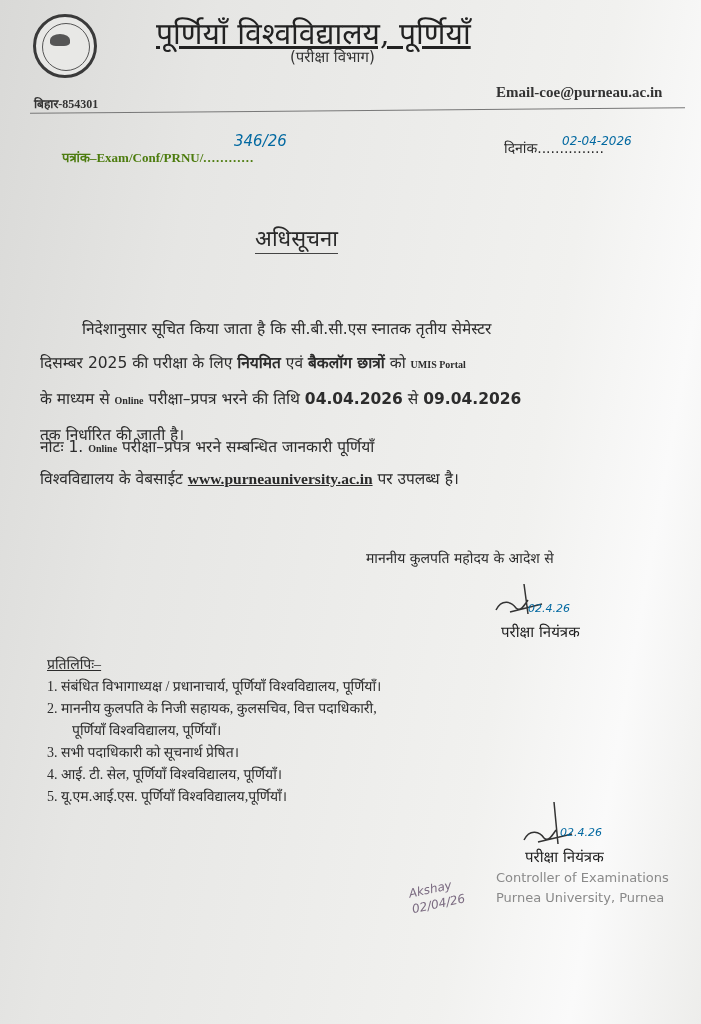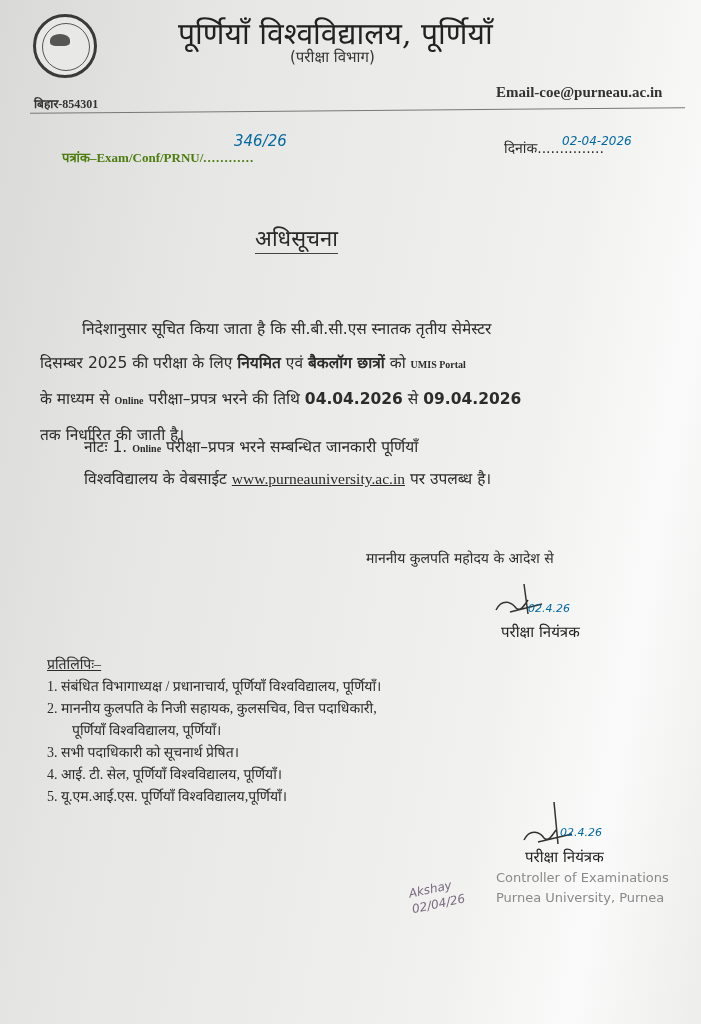--- a/index.html
+++ b/index.html
@@ -14,40 +14,40 @@
     border: 3px solid #3a3a3a; box-sizing: border-box; background: #e8e8e6;
   }
   .seal-inner {
     position: absolute; left: 6px; top: 6px; width: 46px; height: 46px; border-radius: 50%;
     border: 1px solid #555;
   }
   .seal-emblem {
     position: absolute; left: 14px; top: 17px; width: 20px; height: 12px; border-radius: 50% 50% 30% 30%;
     background: #555;
   }
-  .title { left: 178px; top: 12px; font-size: 30px; font-family: "DejaVu Serif", serif; color: #222; }
+  .title { left: 156px; top: 12px; font-size: 30px; font-family: "DejaVu Serif", serif; color: #222; text-decoration: underline; }
   .subtitle { left: 290px; top: 46px; font-size: 15px; color: #333; }
   .pin { left: 34px; top: 95px; font-size: 12px; font-family: "Liberation Serif", serif; font-weight: bold; color: #333; }
   .email { left: 496px; top: 84px; font-size: 15px; font-family: "Liberation Serif", serif; font-weight: bold; color: #333; }
   .hr { left: 30px; top: 110px; width: 655px; height: 1px; background: #777; transform: rotate(-0.5deg); }
   .ref { left: 46px; top: 148px; font-size: 13px; font-family: "Liberation Serif", serif; font-weight: bold; color: #4d7c0f; margin-left: 16px; }
   .ref-dots { letter-spacing: 1px; }
   .hand { font-family: "DejaVu Sans", sans-serif; font-weight: normal; color: #0369a1; font-style: italic; }
   .ref-hand { left: 234px; top: 132px; font-size: 15px; }
   .date-label { left: 504px; top: 138px; font-size: 14px; }
   .date-hand { left: 562px; top: 134px; font-size: 12px; }
   .heading { left: 0; width: 593px; top: 222px; text-align: center; font-size: 22px; }
   .heading span { border-bottom: 1px solid #444; padding-bottom: 2px; }
   .para { left: 40px; top: 268px; width: 615px; font-size: 15.5px; line-height: 34px; color: #2c2c2c; margin-top: 44px; }
   .para p { margin: 0; white-space: nowrap; }
   .indent { padding-left: 42px; }
   b.serif { font-family: "Liberation Serif", serif; font-size: 10px; }
-  .note { left: 40px; top: 432px; font-size: 15.5px; line-height: 30px; color: #2c2c2c; margin-left: 44px; }
+  .note { left: 40px; top: 432px; font-size: 15.5px; line-height: 30px; color: #2c2c2c; }
   .note p { margin: 0; white-space: nowrap; }
-  .link { font-family: "Liberation Serif", serif; font-weight: normal; text-decoration: underline; color: #2a2a2a; }
+  .link { font-family: "Liberation Serif", serif; font-weight: bold; text-decoration: underline; color: #2a2a2a; }
   .order { left: 366px; top: 548px; font-size: 14px; }
   .sig1 { left: 494px; top: 580px; width: 60px; height: 40px; }
   .sig-date1 { left: 528px; top: 602px; font-size: 11px; }
   .sig1-label { left: 501px; top: 621px; font-size: 15px; color: #222; }
   .copy { left: 47px; top: 654px; font-size: 14px; line-height: 22px; color: #2c2c2c; font-family: Liberation Serif, serif; }
   .copy p { margin: 0; white-space: nowrap; }
   .copy .label { text-decoration: underline; }
   .copy .cont { padding-left: 25px; }
   .sig2 { left: 520px; top: 800px; width: 60px; height: 50px; }
   .sig-date2 { left: 560px; top: 826px; font-size: 11px; }

